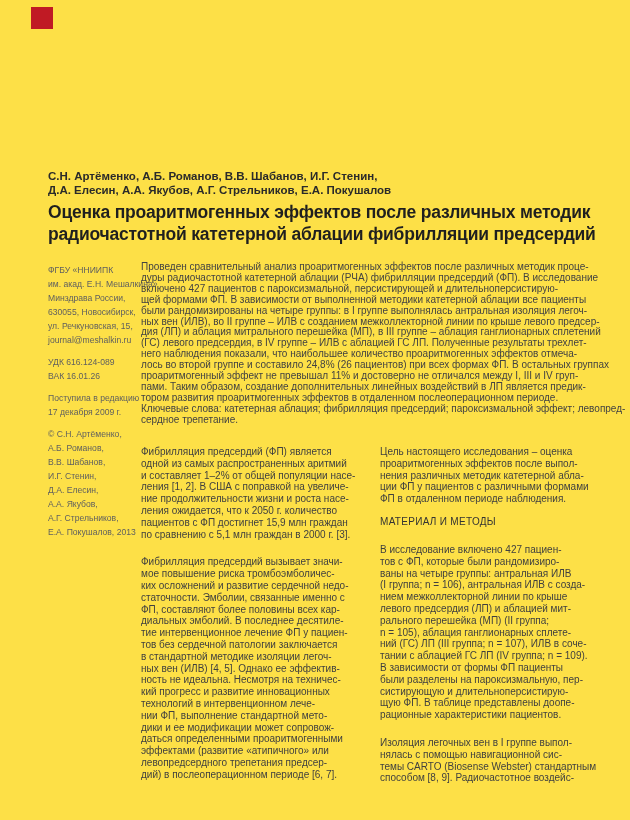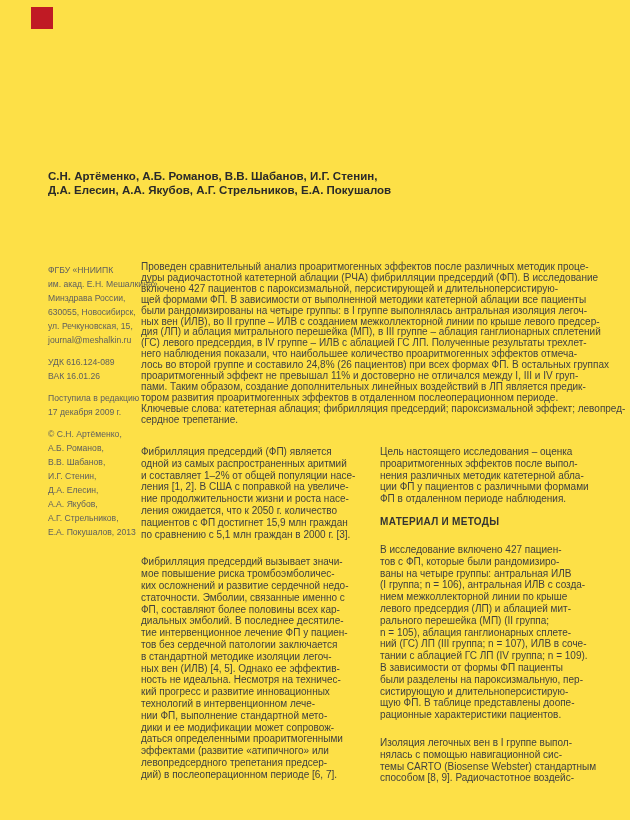--- a/index.html
+++ b/index.html
@@ -37,34 +37,36 @@
   .abstract .block{white-space:pre;}
   .col{
     position:absolute;top:430px;
     font-size:10px;line-height:11.8px;color:#3f3f3f;
   }
   .col-left{left:141px;width:232px;}
   .col-right{left:380px;width:230px;}
   .col p{margin:16px 0 11px 0;white-space:pre;}
   .section-heading{
     margin:3px 0 12px 0;
-    font-size:10px;line-height:12px;font-weight:bold;
+    font-size:10px;line-height:12px;font-weight:normal;
     color:#333333;letter-spacing:0.3px;white-space:pre;
   }
 </style>
 </head>
 <body>
 
 <div class="page">
 
   <div class="logo-square" style="background: rgb(192, 26, 36);"></div>
 
   <div class="authors">С.Н. Артёменко, А.Б. Романов, В.В. Шабанов, И.Г. Стенин,
 Д.А. Елесин, А.А. Якубов, А.Г. Стрельников, Е.А. Покушалов</div>
 
+  <h1 class="title" style="margin:0;">Оценка проаритмогенных эффектов после различных методик
+радиочастотной катетерной аблации фибрилляции предсердий</h1>
 
   <div class="sidebar">
     <div class="block">ФГБУ «ННИИПК
 им. акад. Е.Н. Мешалкина»
 Минздрава России,
 630055, Новосибирск,
 ул. Речкуновская, 15,
 journal@meshalkin.ru</div>
     <div class="block">УДК 616.124-089
 ВАК 16.01.26</div>

